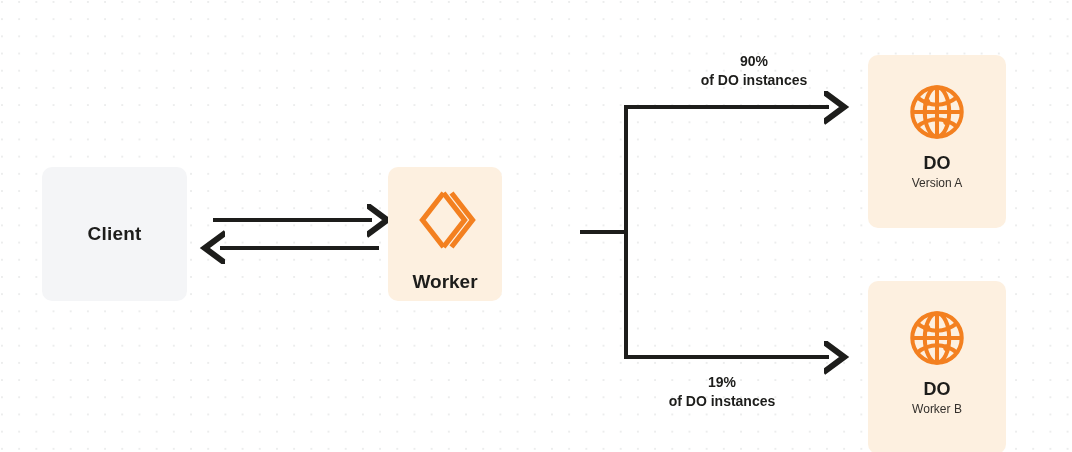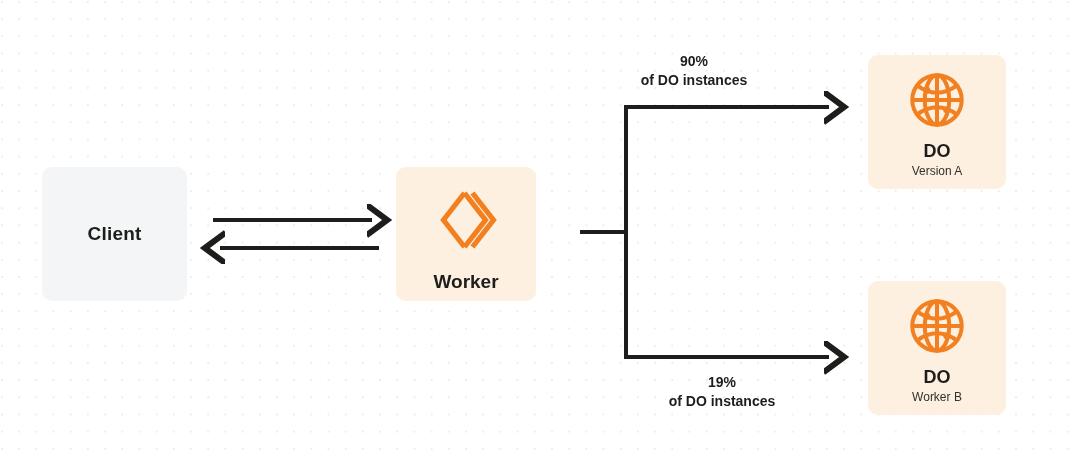--- a/index.html
+++ b/index.html
@@ -40,42 +40,42 @@
     background-color: #f4f5f7;
   }
   #client-node .node-title {
     font-size: 19px;
     font-weight: bold;
     color: #1d1d1b;
     letter-spacing: 0.2px;
   }
   
   #worker-node {
-    left: 396px;
+    left: 388px;
     top: 167px;
-    width: 140px;
+    width: 114px;
     height: 134px;
     background-color: #fdf0e0;
     justify-content: flex-start;
     padding-top: 18px;
   }
   #worker-node .node-title {
     font-size: 19px;
     font-weight: bold;
     color: #1d1d1b;
     margin-top: 16px;
   }
   
   .do-node {
     left: 868px;
     width: 138px;
-    height: 134px;
+    height: 173px;
     background-color: #fdf0e0;
     justify-content: flex-start;
-    padding-top: 14px;
+    padding-top: 26px;
   }
   #do-a-node { top: 55px; }
   #do-b-node { top: 281px; }
   .do-node .node-title {
     font-size: 18px;
     font-weight: bold;
     color: #1d1d1b;
     margin-top: 11px;
     line-height: 1.1;
   }
@@ -103,21 +103,21 @@
   .edge-label {
     position: absolute;
     text-align: center;
     font-size: 14px;
     font-weight: bold;
     color: #1d1d1b;
     line-height: 1.35;
     white-space: nowrap;
   }
   #label-top {
-    left: 600px;
+    left: 660px;
     top: 52px;
     width: 188px;
   }
   #label-bottom {
     left: 628px;
     top: 373px;
     width: 188px;
   }
   .edge-label .pct { display: block; }
   .edge-label .sub { display: block; }

